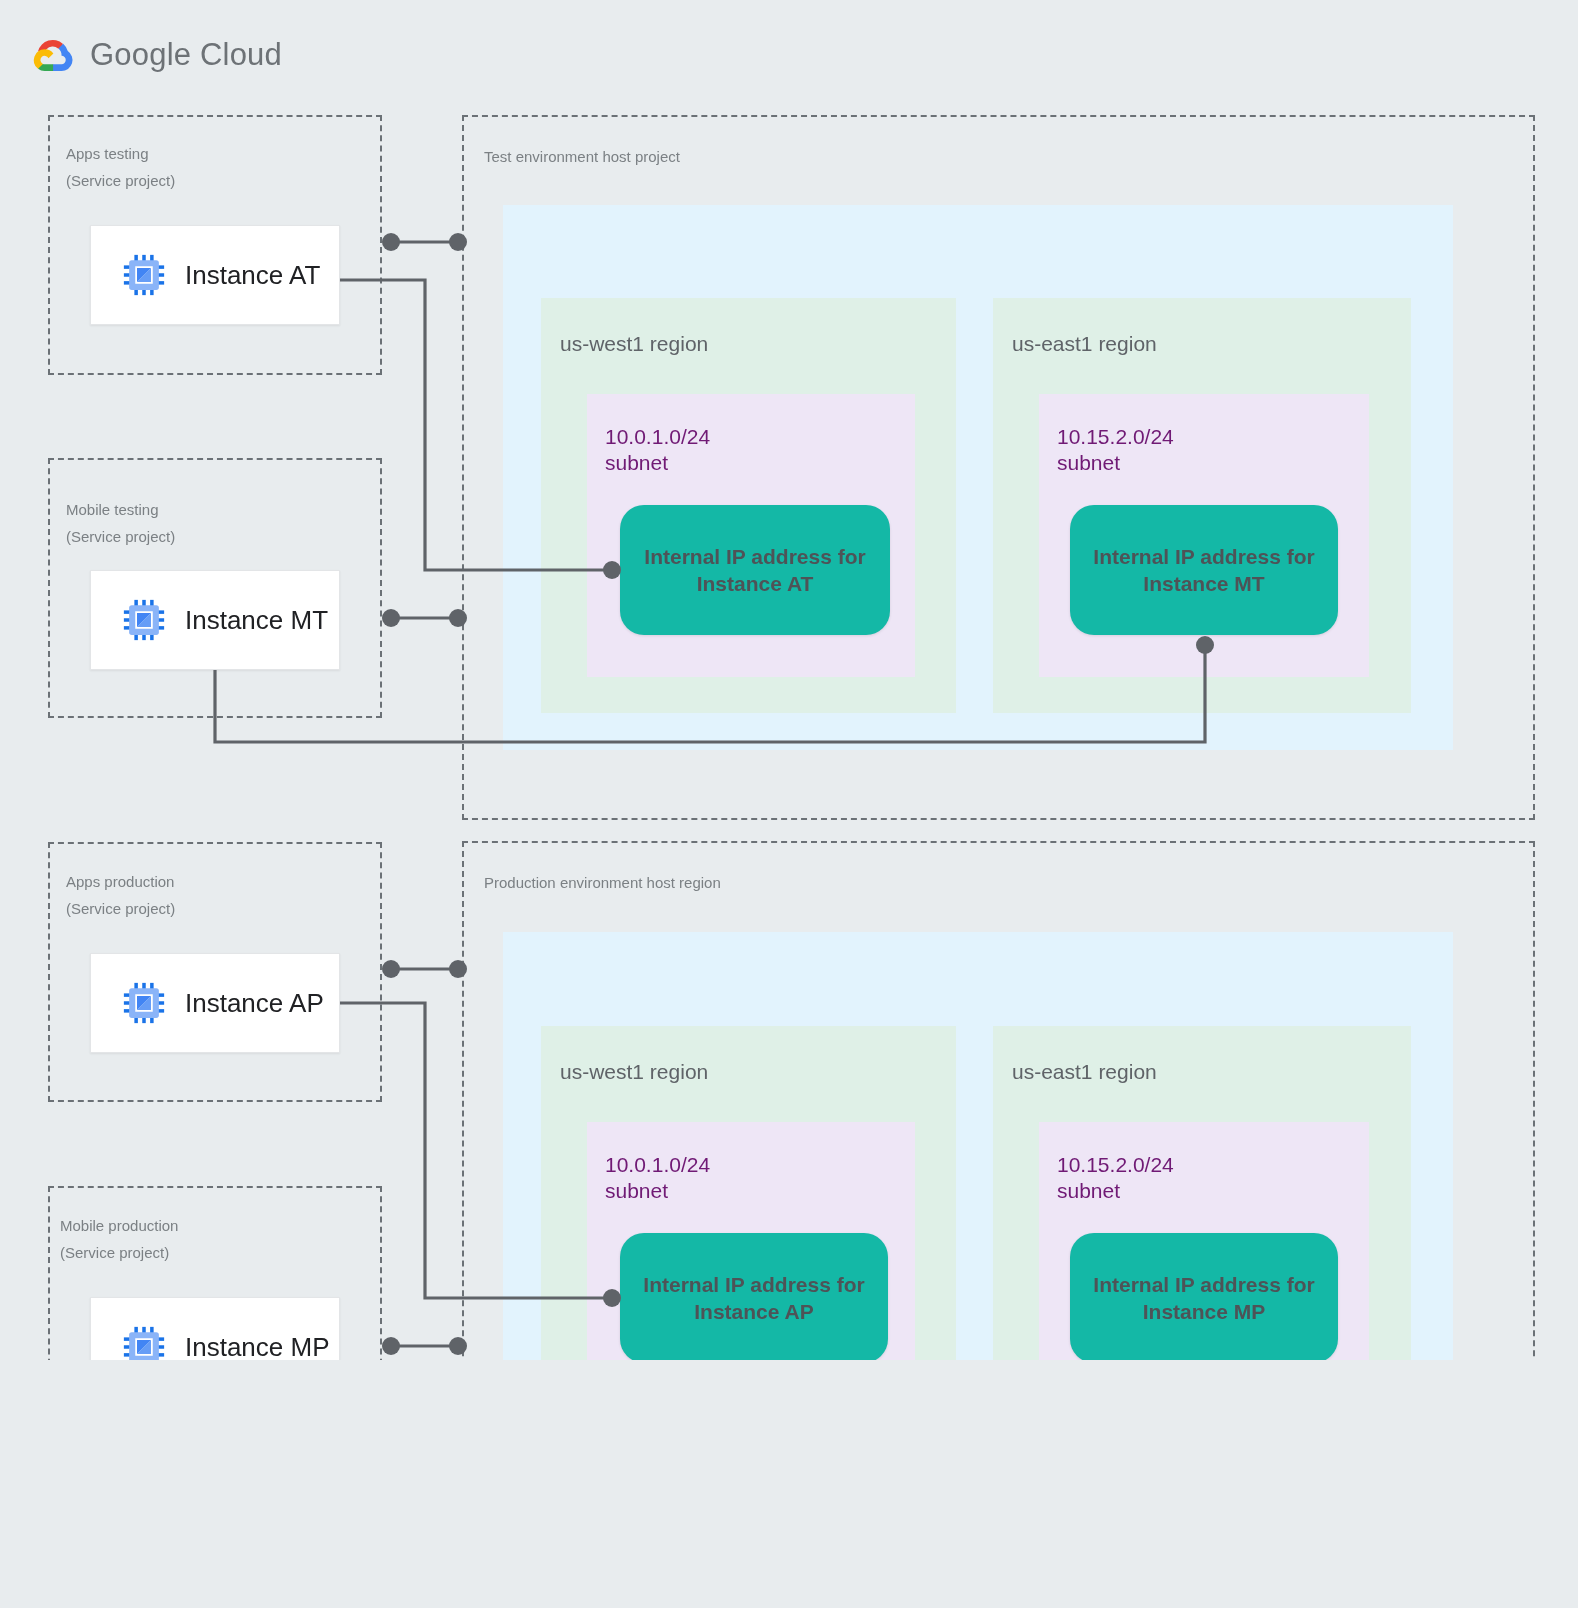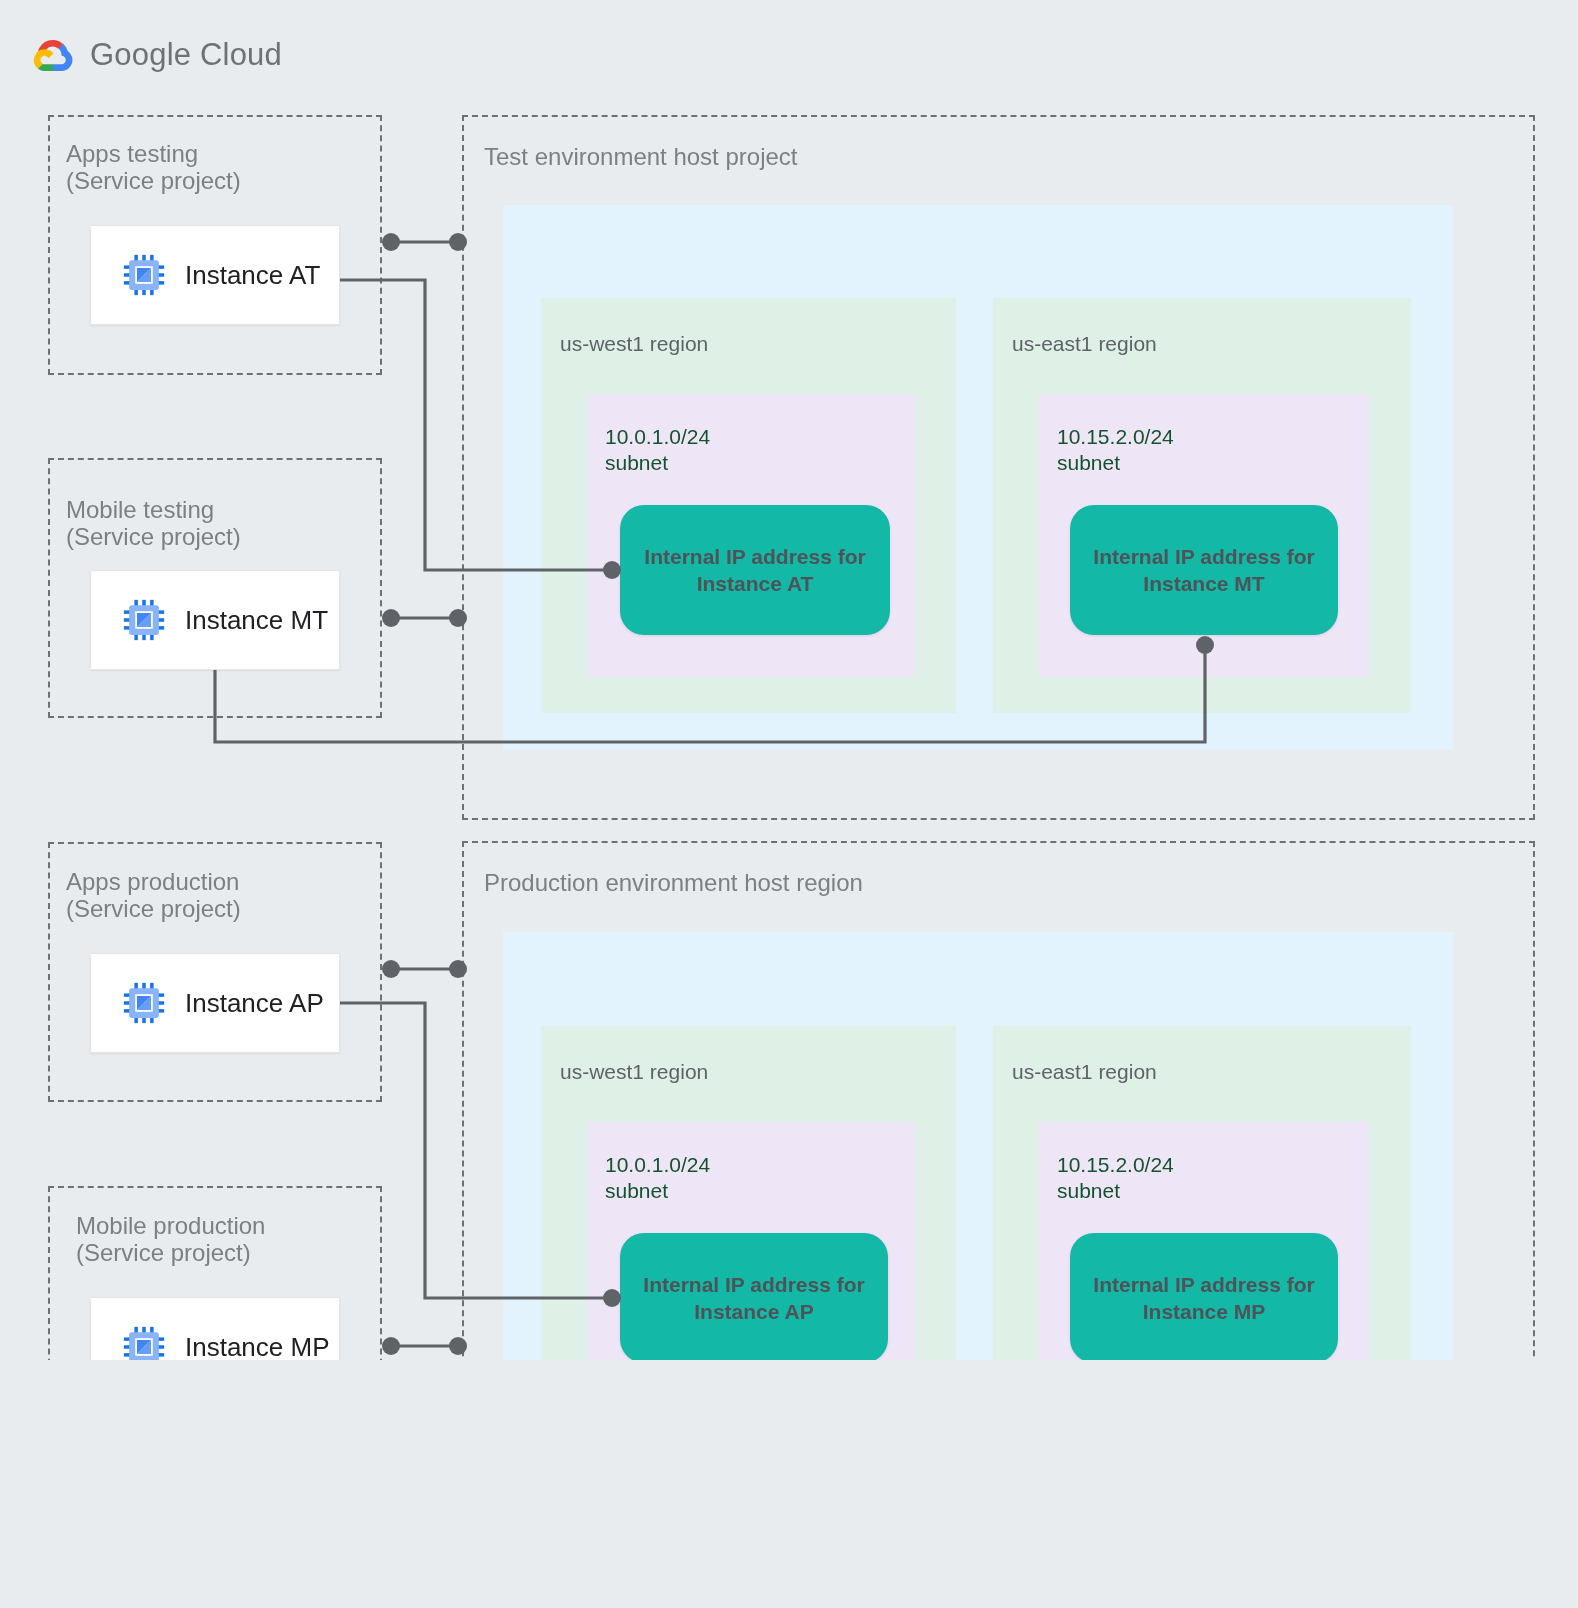--- a/index.html
+++ b/index.html
@@ -39,21 +39,21 @@
 
   
   .dashed-box {
     position: absolute;
     border: 2px dashed #6b7176;
     box-sizing: border-box;
     background: transparent;
   }
   .box-title {
     position: absolute;
-    font-size: 24px;
+    font-size: 15px;
     line-height: 27px;
     color: #7b8084;
     white-space: pre-line;
   }
 
   
   .instance-card {
     position: absolute;
     background: #ffffff;
     border: 1px solid #e3e5e7;
@@ -106,21 +106,21 @@
   
   .subnet-box {
     position: absolute;
     background: #eee6f6;
     box-sizing: border-box;
   }
   .subnet-label {
     position: absolute;
     font-size: 21px;
     line-height: 26px;
-    color: #14532d;
+    color: #701a75;
     white-space: pre-line;
   }
 
   
   .ip-card {
     position: absolute;
     background: #14b8a6;
     box-sizing: border-box;
     display: flex;
     align-items: center;
@@ -267,21 +267,21 @@
       </g>
       <rect x="7" y="7" width="34" height="34" rx="3" fill="#8ab4f8"></rect>
       <rect x="14" y="14" width="20" height="20" fill="#ffffff"></rect>
       <path d="M16 32 L32 32 L32 16 Z" fill="#669df6"></path>
       <path d="M16 32 L16 16 L32 16 Z" fill="#4285f4"></path>
     </svg>
     <span class="instance-label">Instance AP</span>
   </div>
 
   <div class="dashed-box" style="left:48px; top:1186px; width:334px; height:260px;"></div>
-  <div class="box-title" style="left:76px; top:1212px; width:300px;">Mobile production
+  <div class="box-title" style="left:60px; top:1212px; width:300px;">Mobile production
 (Service project)</div>
   <div class="instance-card" style="left:90px; top:1297px; width:250px; height:100px;">
     <svg class="chip-icon" viewBox="0 0 48 48">
       <g fill="#1a73e8">
         <rect x="13" y="1" width="4" height="7"></rect>
           <rect x="22" y="1" width="4" height="7"></rect>
           <rect x="31" y="1" width="4" height="7"></rect>
         <rect x="13" y="40" width="4" height="7"></rect>
           <rect x="22" y="40" width="4" height="7"></rect>
           <rect x="31" y="40" width="4" height="7"></rect>

